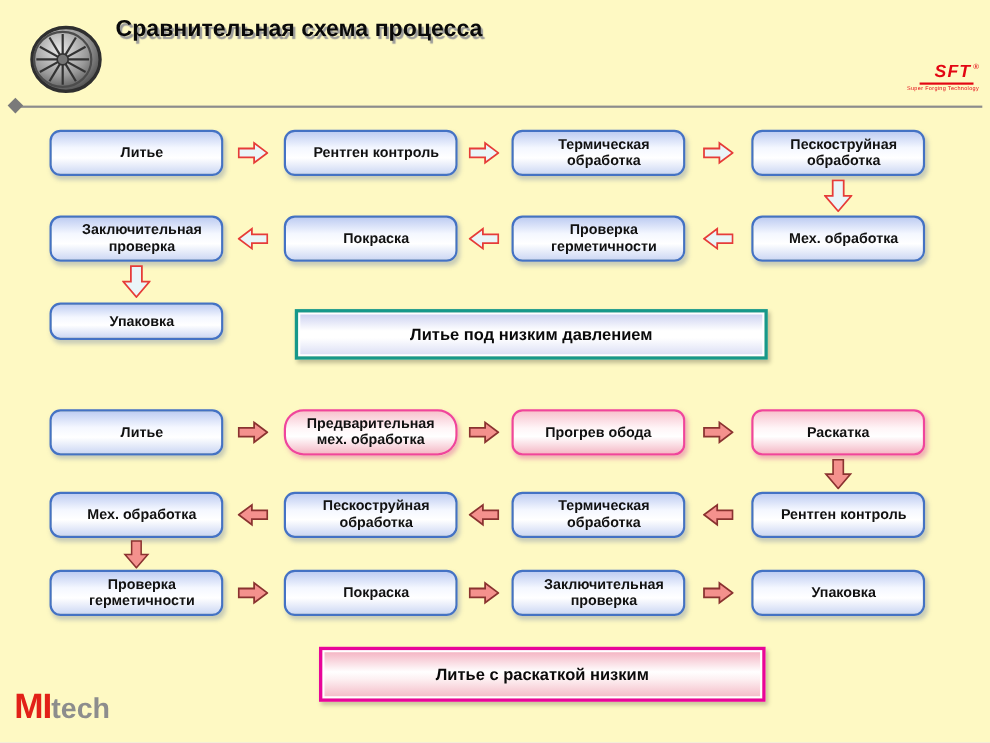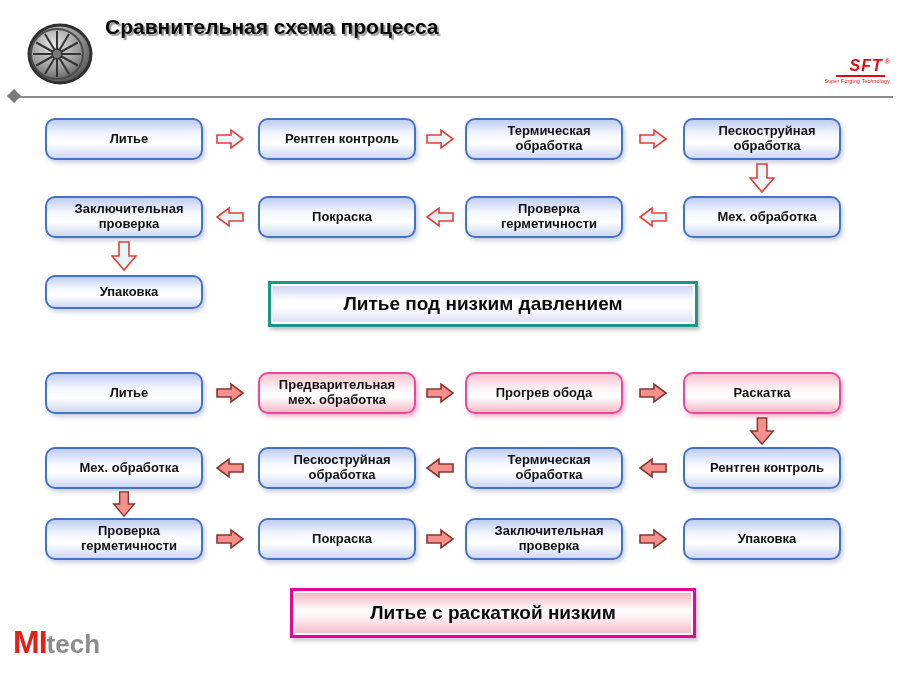--- a/index.html
+++ b/index.html
@@ -1,16 +1,16 @@
 <!DOCTYPE html>
 <html><head>
 <meta charset="utf-8">
 <style>
   html,body{margin:0;padding:0;background:#e9e9e9;font-family:"Liberation Sans",sans-serif;}
-  #slide{position:relative;width:900px;height:675px;background:#ffffff;overflow:hidden;margin:0 auto;}
+  #slide{position:relative;width:900px;height:675px;background:#fef9c3;overflow:hidden;margin:0 auto;}
 
   
   .title{position:absolute;left:105px;top:13px;font-size:21px;font-weight:bold;color:#0a0a0a;
          line-height:1.3;text-shadow:2px 2px 1px #9a9a9a;}
   .wheel{position:absolute;left:24px;top:22px;width:74px;height:64px;}
   .divider{position:absolute;left:12px;top:96px;width:881px;height:2px;background:#8c8c8c;}
   .diamond{position:absolute;left:9px;top:91px;width:10px;height:10px;background:#7a7a7a;transform:rotate(45deg);}
   .sft{position:absolute;right:10px;top:58px;text-align:right;line-height:1;}
   .sft .mark{display:inline-block;font-style:italic;font-weight:bold;font-size:16px;color:#e30613;
              border-bottom:2px solid #e30613;padding:0 2px 1px 14px;letter-spacing:1px;}
@@ -24,21 +24,21 @@
   .box.blue{border:2px solid #4472c4;
        background:linear-gradient(180deg,#bfcdf2 0%,#f4f7ff 38%,#ffffff 62%,#cdd8f4 100%);
        box-shadow:2px 3px 4px rgba(100,120,160,.35);padding-left:16px;}
   .box.pink{border:2px solid #f0459c;
        background:linear-gradient(180deg,#f8c3ce 0%,#fff5f7 40%,#ffffff 60%,#f5bac7 100%);
        box-shadow:2px 3px 4px rgba(225,110,165,.5);}
   .box.small{height:34px;}
 
   
   .label-box{position:absolute;display:flex;align-items:center;justify-content:center;
-       font-weight:bold;font-size:19px;color:#0a0a0a;text-align:center;}
+       font-weight:bold;font-size:15px;color:#0a0a0a;text-align:center;}
   .label-teal{border:3px solid #17988a;
        background:linear-gradient(180deg,#c9cef0 0%,#ffffff 42%,#ffffff 58%,#d8dcf4 100%);
        box-shadow:inset 0 0 0 2px #ffffff,2px 3px 4px rgba(0,0,0,.25);}
   .label-pink{border:3px solid #e8059a;
        background:linear-gradient(180deg,#f3aebe 0%,#ffffff 45%,#fdf0f2 60%,#f3b8c4 100%);
        box-shadow:inset 0 0 0 2px #ffffff,2px 3px 4px rgba(0,0,0,.22);}
 
   
   .arr{position:absolute;}
   .arr svg{display:block;}
@@ -148,21 +148,21 @@
     <svg class="arr-light" width="26" height="30" viewBox="0 0 26 30">
         <polygon points="8,1 18,1 18,15 25,15 13,29 1,15 8,15"></polygon>
       </svg>
     </div>
 
   <div class="box blue small" style="left:45px;top:275px;">Упаковка</div>
 
   <div class="label-box label-teal" style="left:268px;top:281px;width:424px;height:40px;">Литье под низким давлением</div>
 
   <div class="box blue" style="left:45px;top:372px;">Литье</div>
-  <div class="box pink" style="left:258px;top:372px;">Предварительная мех. обработка</div>
+  <div class="box pink" style="left:258px;top:372px;border-radius:18px;">Предварительная мех. обработка</div>
   <div class="box pink" style="left:465px;top:372px;">Прогрев обода</div>
   <div class="box pink" style="left:683px;top:372px;">Раскатка</div>
 
   <div class="arr" style="left:216px;top:382px;">
     <svg class="arr-pink" width="28" height="22" viewBox="0 0 28 22">
         <polygon points="1,7 15,7 15,2 27,11 15,20 15,15 1,15"></polygon>
       </svg>
     </div>
   <div class="arr" style="left:426px;top:382px;">
     <svg class="arr-pink" width="28" height="22" viewBox="0 0 28 22">

